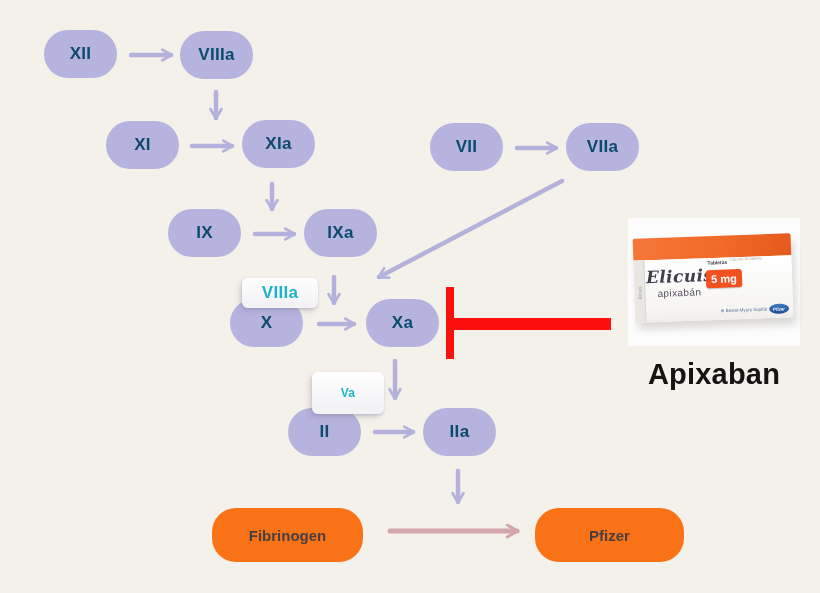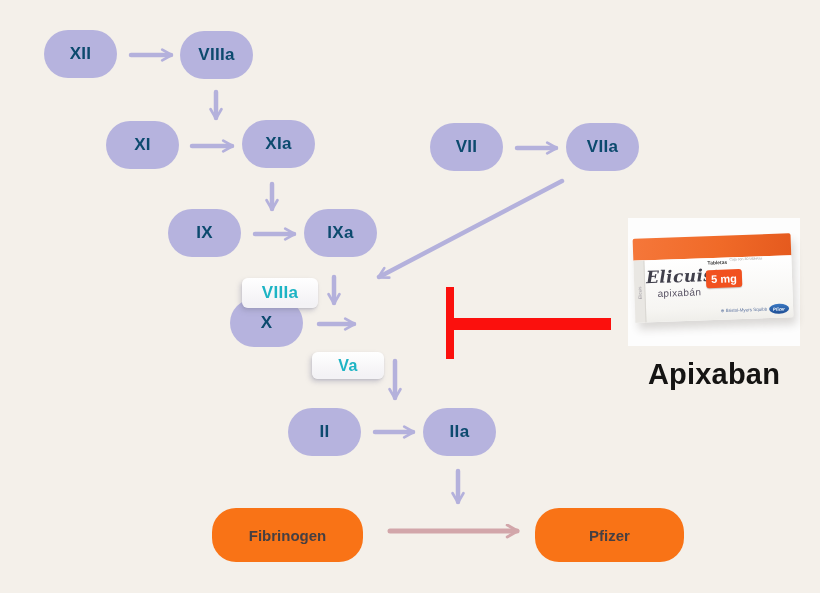--- a/index.html
+++ b/index.html
@@ -87,25 +87,26 @@
 
   <div class="node" style="left:44px;top:30px">XII</div>
   <div class="node" style="left:180px;top:31px">VIIIa</div>
   <div class="node" style="left:242px;top:120px">XIa</div>
   <div class="node" style="left:106px;top:121px">XI</div>
   <div class="node" style="left:168px;top:209px">IX</div>
   <div class="node" style="left:304px;top:209px">IXa</div>
   <div class="node" style="left:430px;top:123px">VII</div>
   <div class="node" style="left:566px;top:123px">VIIa</div>
   <div class="node" style="left:230px;top:299px">X</div>
+  <div class="node" style="left:366px;top:299px">Xa</div>
   <div class="node" style="left:288px;top:408px">II</div>
   <div class="node" style="left:423px;top:408px">IIa</div>
 
   <div class="cof" style="left:242px;top:278px;width:76px;height:30px">VIIIa</div>
-  <div class="cof" style="left:312px;top:352px;width:72px;height:27px;font-size:16px">Va</div>
+  <div class="cof" style="left:312px;top:372px;width:72px;height:42px;font-size:12px">Va</div>
 
   <div class="sub" style="left:212px;top:508px">Fibrinogen</div>
   <div class="sub" style="left:535px;top:508px;width:149px">Pfizer</div>
 
   <div class="photo">
     <div class="carton">
       <div class="carton-top"></div>
       <div class="carton-front">
         <div class="spine">
           <span>Elicuis</span>

